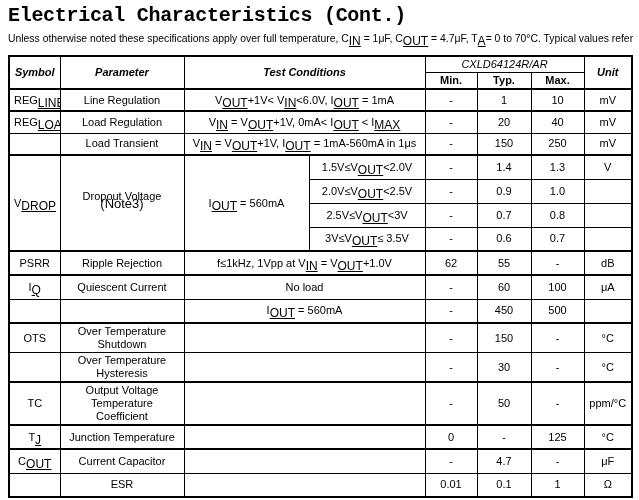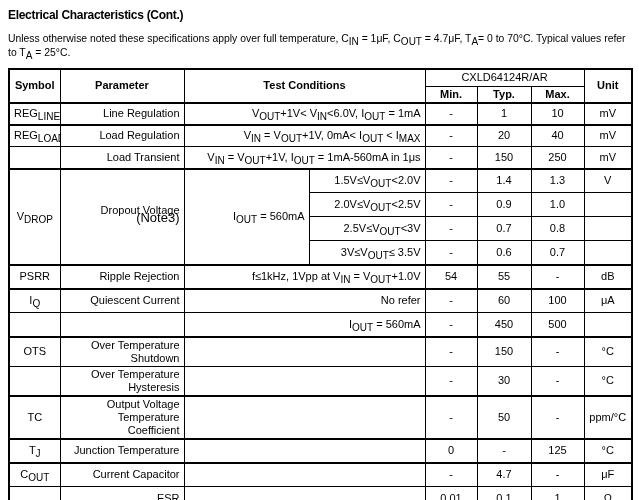--- a/index.html
+++ b/index.html
@@ -6,25 +6,26 @@
   html, body {
     margin: 0; padding: 0;
     width: 639px; height: 500px;
     background: #ffffff;
     color: #000000;
     font-family: "Liberation Sans", sans-serif;
   }
   .page { padding: 5px 8px 0 8px; }
 
   .title {
-    font-size: 12px;
+    font-size: 20px;
     font-weight: bold;
     letter-spacing: -0.3px;
     margin: 0 0 6px 0;
     line-height: 21px;
+    font-family: Liberation Mono, monospace;
   }
   .intro { font-size: 10.4px; line-height: 13.5px; }
   .intro .line { white-space: nowrap; }
 
   table.spec {
     border-collapse: collapse;
     table-layout: fixed;
     width: 623px;
     margin-top: 9px;
     border: 2px solid #000;
@@ -33,45 +34,44 @@
     border: 1px solid #000;
     font-size: 11px;
     line-height: 13px;
     padding: 1px 4px;
     overflow: hidden;
     vertical-align: middle;
   }
   th { font-weight: bold; text-align: center; padding: 1px 2px; }
   th.regular { font-weight: normal; margin-left: 36px; }
   td.center { text-align: center; }
-  td.left   { text-align: right; }
-
-  thead tr.hr1 { height: 17px; }
+  td.left   { text-align: center; }
+
+  thead tr.hr1 { height: 17px; font-style: italic; }
   thead tr.hr2 { height: 16px; }
   tbody tr { height: 24px; }
   tbody tr.h22 { height: 22px; border-radius: 6px; }
   tbody tr.h24 { height: 24px; }
   tbody tr.h27 { height: 27px; }
 
   
   tr.grp > td, .gb { border-bottom-width: 2px; }
 
-  sub { font-size: 10px; line-height: 0; }
+  sub { font-size: 12px; line-height: 0; text-decoration: underline; }
   sup { font-size: 13px; line-height: 0; }
 </style>
 </head>
 <body>
 
 <div class="page">
 
   <h1 class="title">Electrical Characteristics (Cont.)</h1>
 
   <div class="intro">
     <div class="line">Unless otherwise noted these specifications apply over full temperature, C<sub>IN</sub> = 1μF, C<sub>OUT</sub> = 4.7μF, T<sub>A</sub>= 0 to 70°C. Typical values refer</div>
-    <div class="line">to T<sub>A</sub> = 25°C.</div>
   </div>
 
   <table class="spec">
     <colgroup>
       <col style="width:51px">
         <col style="width:124px">
         <col style="width:125px">
         <col style="width:116px">
       <col style="width:52px">
         <col style="width:54px">
@@ -148,29 +148,29 @@
         <td class="left">3V≤V<sub>OUT</sub>≤ 3.5V</td>
         <td class="center">-</td>
         <td class="center">0.6</td>
         <td class="center">0.7</td>
         <td class="center"></td>
       </tr>
       <tr class="grp">
         <td class="center">PSRR</td>
         <td class="left">Ripple Rejection</td>
         <td class="left" colspan="2">f≤1kHz, 1Vpp at V<sub>IN</sub> = V<sub>OUT</sub>+1.0V</td>
-        <td class="center">54</td>
+        <td class="center">62</td>
         <td class="center">55</td>
         <td class="center">-</td>
         <td class="center">dB</td>
       </tr>
       <tr>
         <td class="center">I<sub>Q</sub></td>
         <td class="left">Quiescent Current</td>
-        <td class="left" colspan="2">No refer</td>
+        <td class="left" colspan="2">No load</td>
         <td class="center">-</td>
         <td class="center">60</td>
         <td class="center">100</td>
         <td class="center">μA</td>
       </tr>
       <tr class="grp">
         <td class="center"></td>
         <td class="left"></td>
         <td class="left" colspan="2">I<sub>OUT</sub> = 560mA</td>
         <td class="center">-</td>

